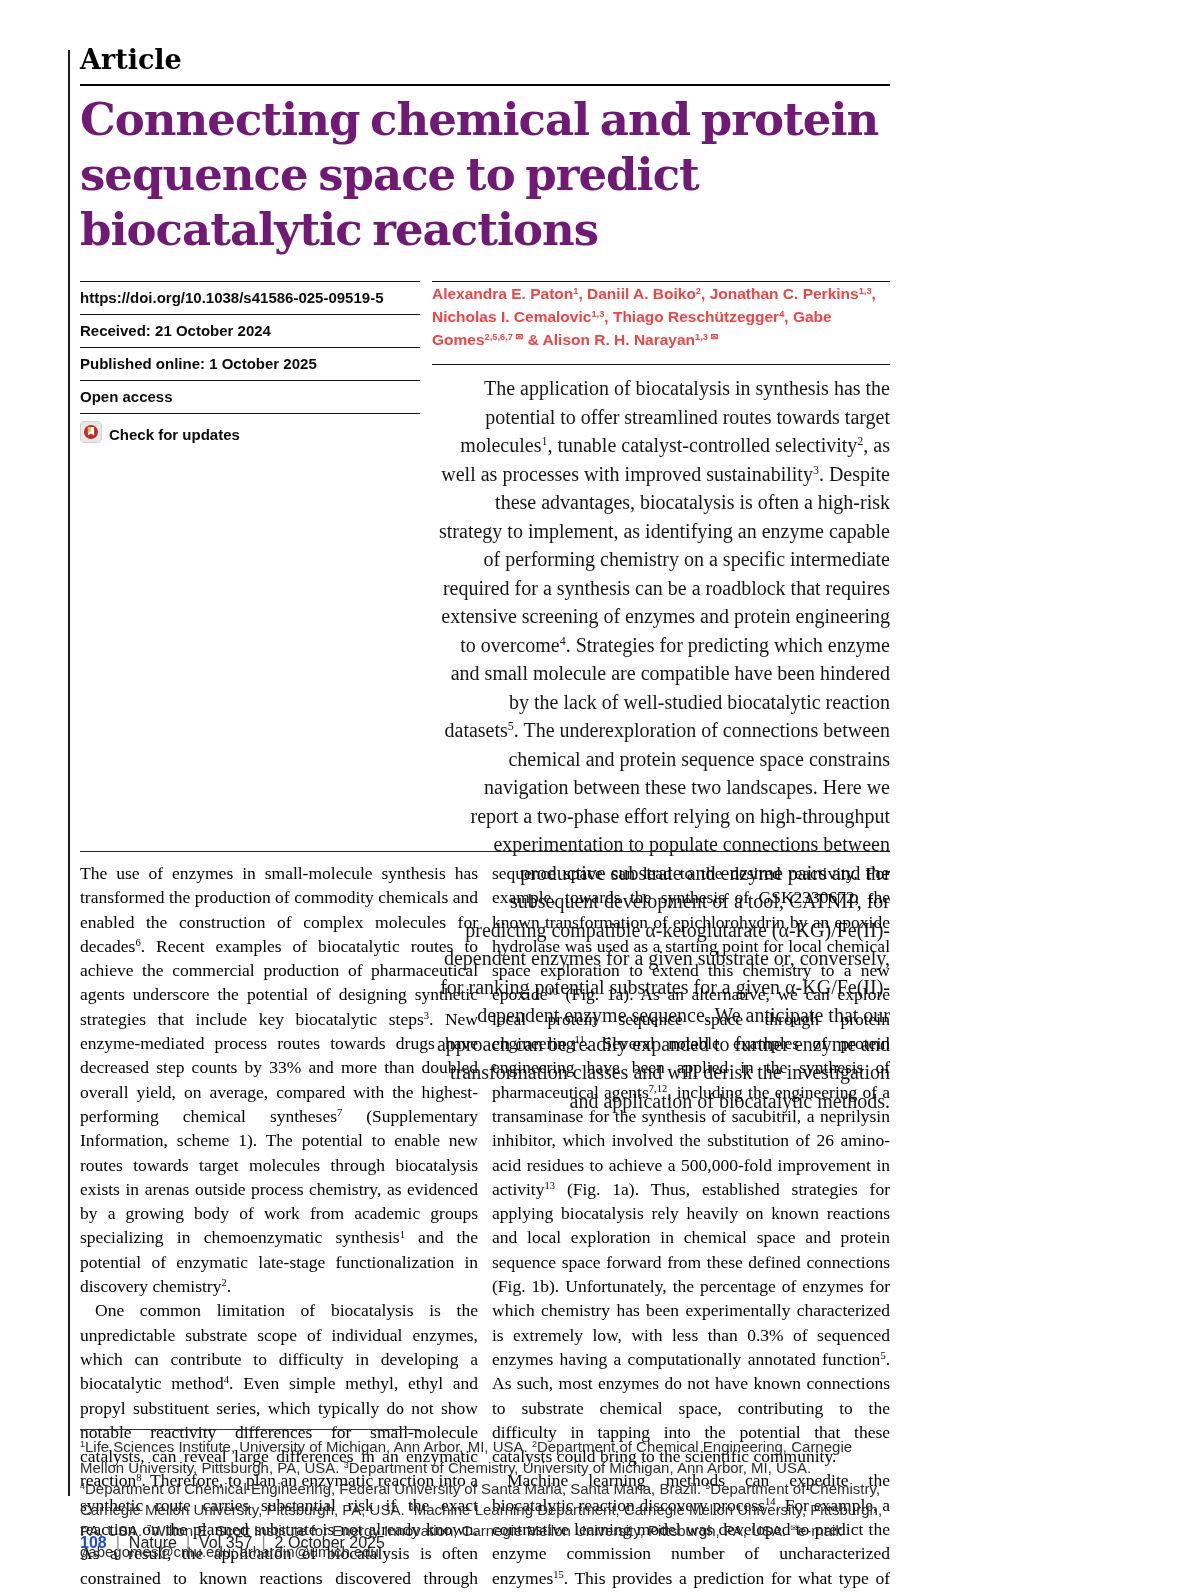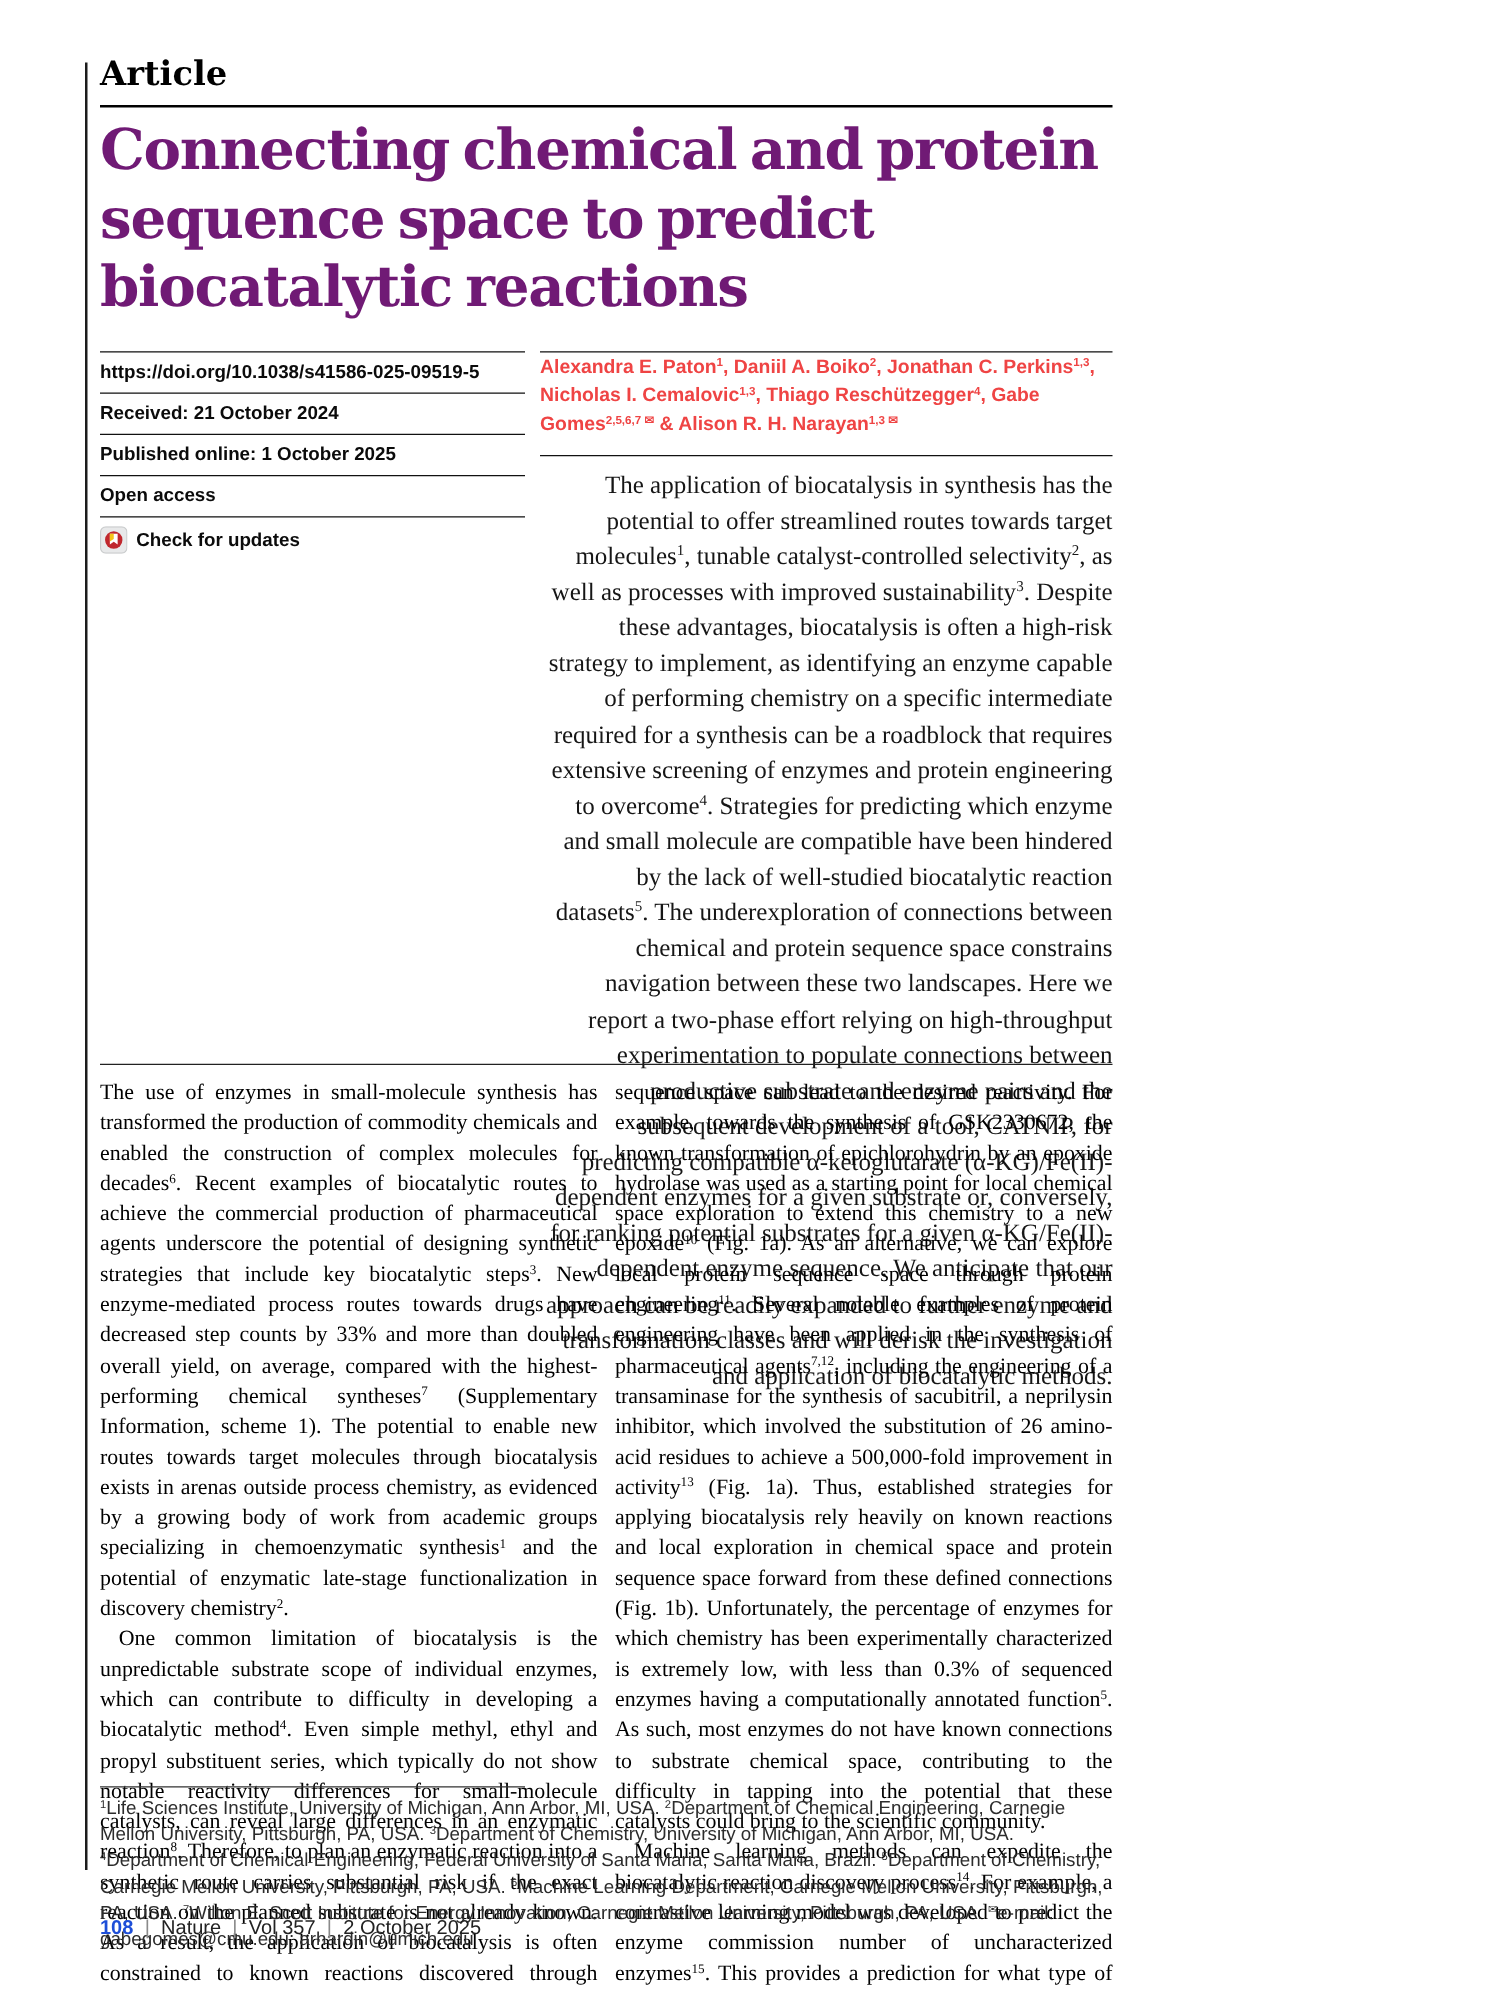--- a/index.html
+++ b/index.html
@@ -14,21 +14,21 @@
   .header{position:absolute;left:80px;right:78px;top:44px;}
   .kicker{font-family:"DejaVu Serif",serif;font-weight:700;font-size:27px;line-height:32px;color:#000;}
   .kicker-rule{border:0;border-top:2px solid #000;margin:8px 0 0 0;}
   .title{font-family:"DejaVu Serif",serif;font-weight:700;font-size:45px;line-height:55px;
          letter-spacing:-1px;word-spacing:-4px;color:#701a75;margin-top:6px;}
 
   
   .top-cols{position:absolute;left:80px;right:78px;top:281px;display:flex;gap:12px;}
   .meta-col{width:340px;flex:0 0 340px;font-family:"Liberation Sans",sans-serif;}
   .meta-row{border-top:1.5px solid #111;padding:7px 0 8px 0;font-weight:700;font-size:15px;
-            line-height:17px;color:#0b0b0b;display:flex;align-items:center;gap:7px;}
+            line-height:17px;color:#0b0b0b;display:flex;align-items:flex-end;gap:7px;}
   .meta-row .txt{white-space:nowrap;}
   .cfu-icon{width:22px;height:22px;flex:0 0 22px;}
 
   .right-col{flex:1;min-width:0;}
   .authors{border-top:1.5px solid #111;padding-top:0;
            font-family:"Liberation Sans",sans-serif;font-weight:700;font-size:15.5px;
            line-height:23px;color:#ef4444;}
   .abstract-rule{border:0;border-top:1.5px solid #111;margin:13px 0 0 0;}
   .abstract{margin-top:9px;font-size:20px;line-height:28.5px;color:#161616;text-align:right;}
 

